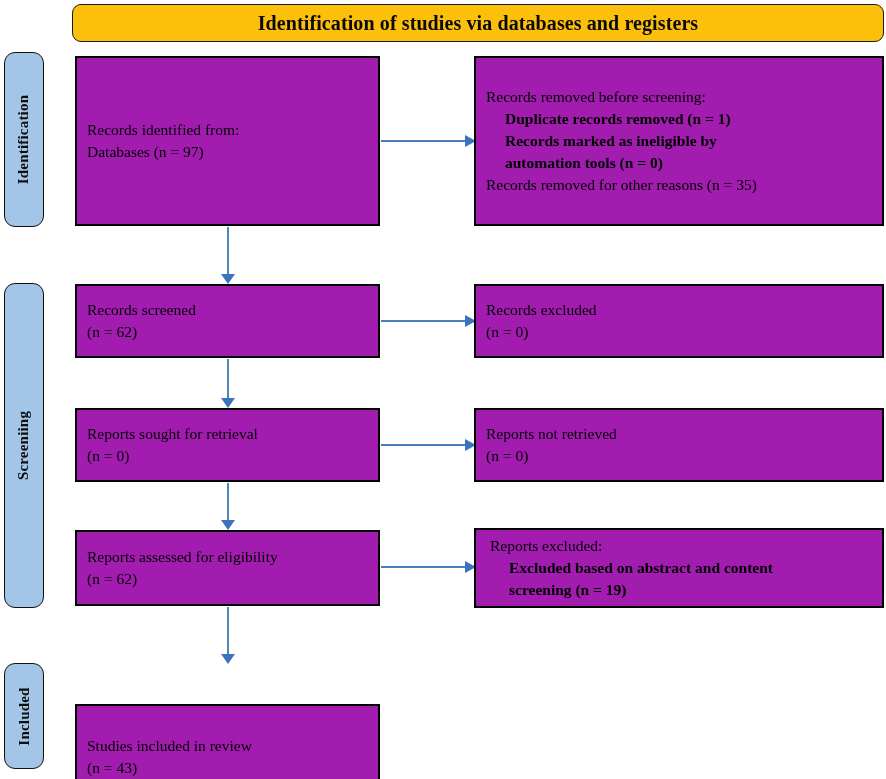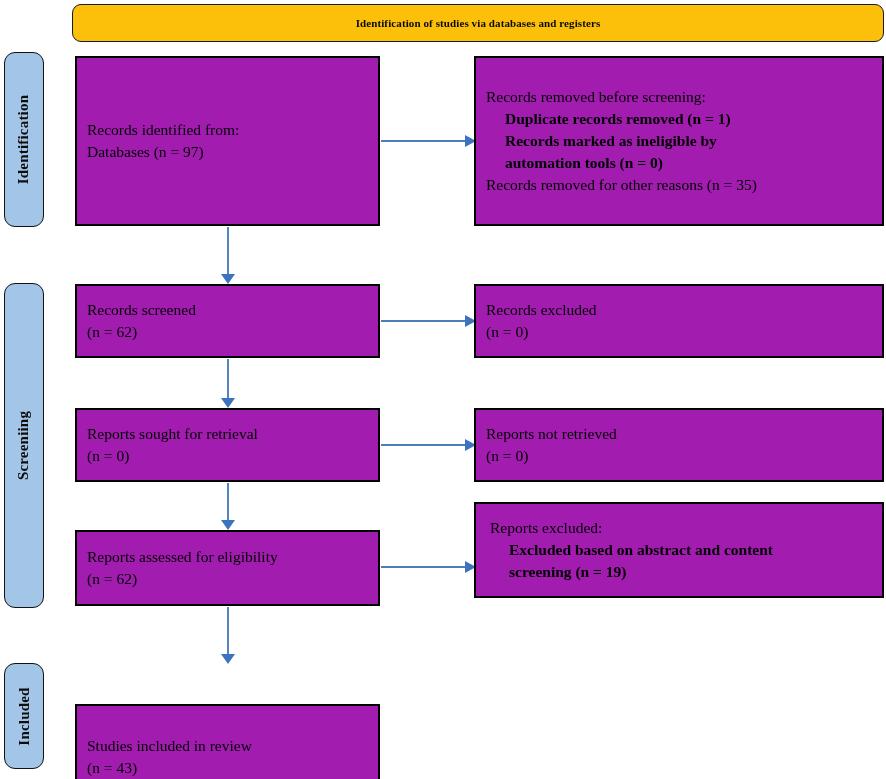--- a/index.html
+++ b/index.html
@@ -33,21 +33,21 @@
     border: 1.5px solid #1a1a1a;
     border-radius: 9px;
     box-sizing: border-box;
     display: flex;
     align-items: center;
     justify-content: center;
   }
   .banner-text {
     font-family: "Liberation Serif", serif;
     font-weight: bold;
-    font-size: 11px;
+    font-size: 20px;
     color: #0a0a0a;
     letter-spacing: 0.1px;
     white-space: nowrap;
   }
 
   
   .phase-tab {
     position: absolute;
     background: #A3C6E8;
     border: 1.8px solid #111111;
@@ -95,21 +95,21 @@
   #box-identified   { left: 75px; top: 56px;  width: 305px; height: 170px; }
   #box-screened     { left: 75px; top: 284px; width: 305px; height: 74px;  }
   #box-sought       { left: 75px; top: 408px; width: 305px; height: 74px;  }
   #box-assessed     { left: 75px; top: 530px; width: 305px; height: 76px;  }
   #box-included     { left: 75px; top: 704px; width: 305px; height: 105px; }
 
   
   #box-removed      { left: 474px; top: 56px;  width: 410px; height: 170px; }
   #box-excluded-rec { left: 474px; top: 284px; width: 410px; height: 74px;  }
   #box-not-retrieved{ left: 474px; top: 408px; width: 410px; height: 74px;  }
-  #box-excluded-rep { left: 474px; top: 502px; width: 410px; height: 96px; padding-left: 14px;  }
+  #box-excluded-rep { left: 474px; top: 528px; width: 410px; height: 80px; padding-left: 14px;  }
 
   
   .connector {
     position: absolute;
     overflow: visible;
   }
   .conn-line {
     stroke: #4A7EBB;
     stroke-width: 1.9;
     fill: none;

